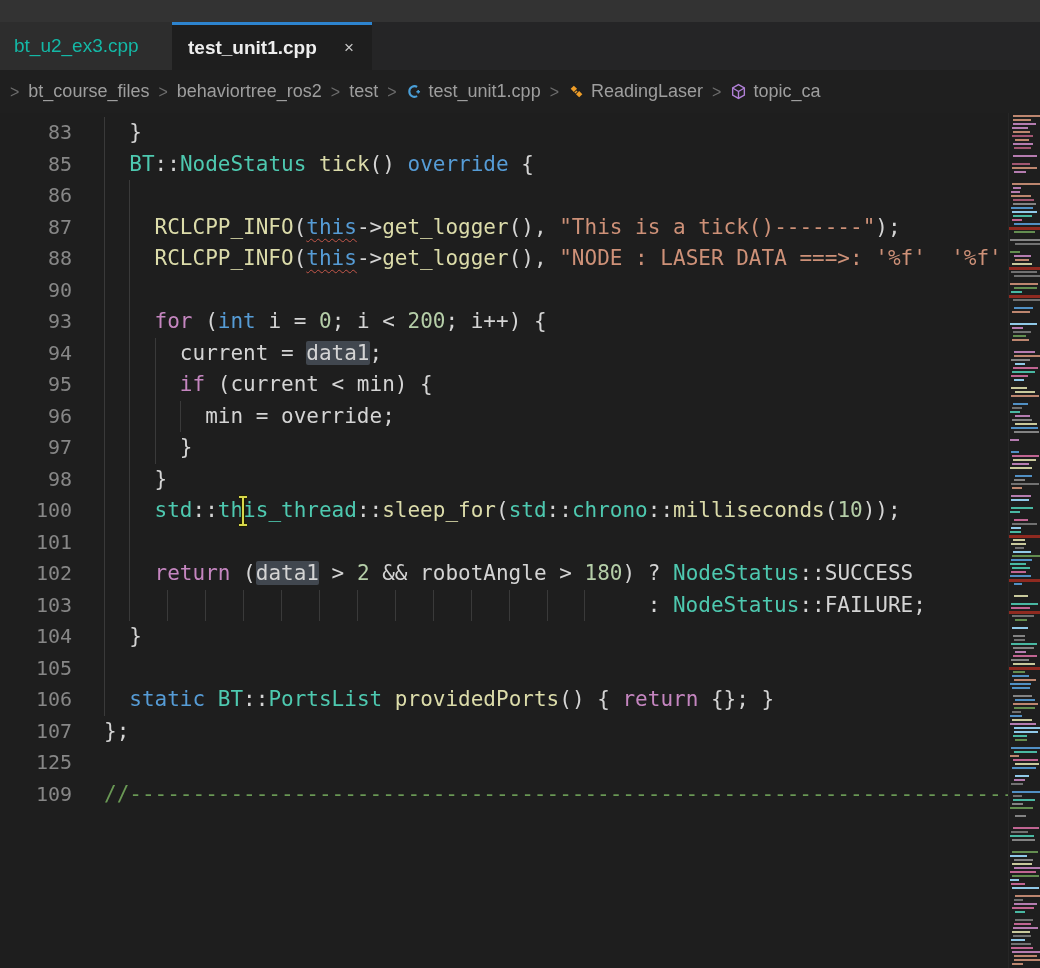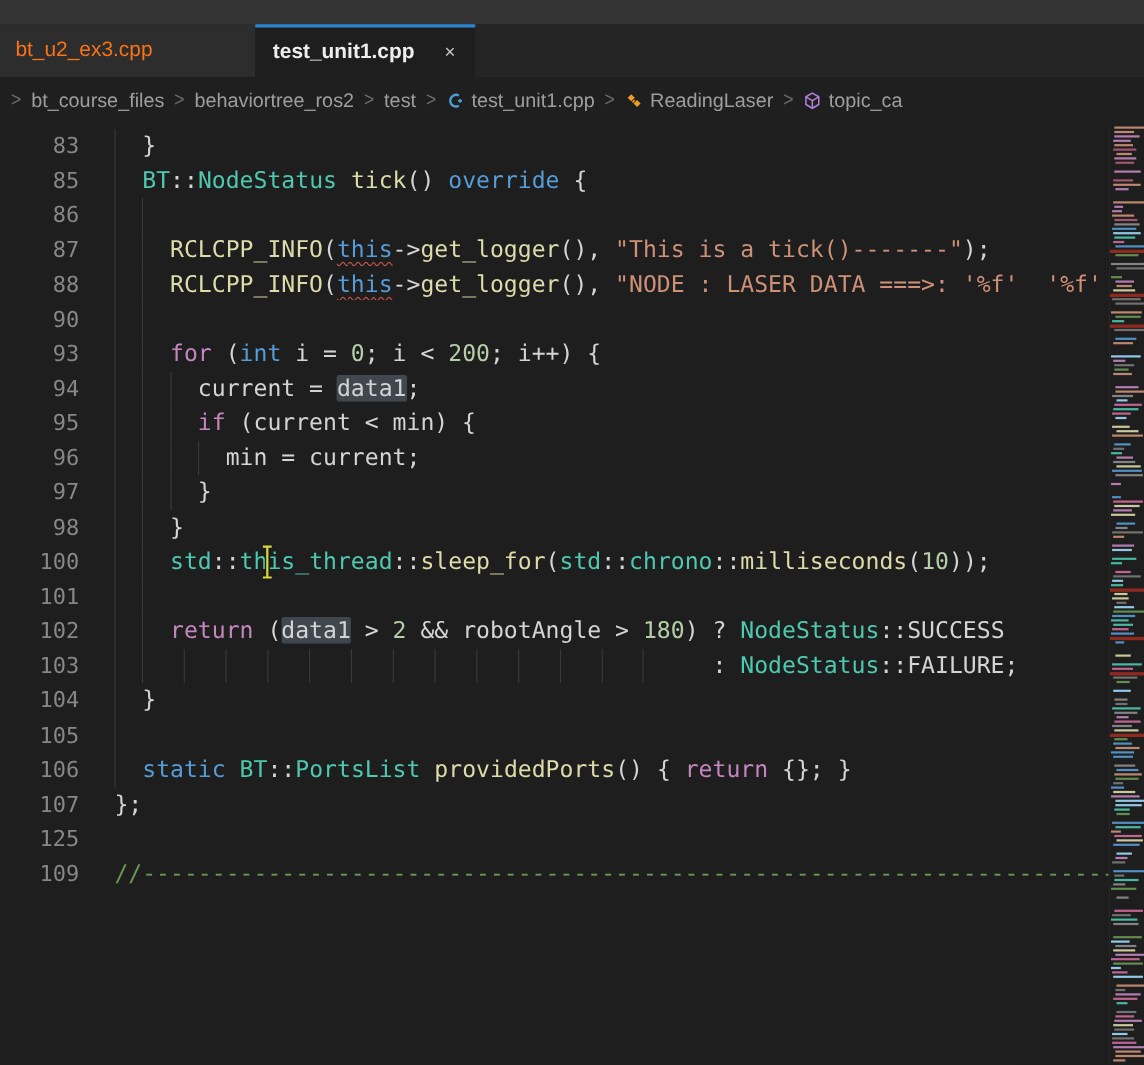--- a/index.html
+++ b/index.html
@@ -9,21 +9,21 @@
     --fn:#dcdcaa; --str:#ce9178; --num:#b5cea8; --cmt:#6a9955;
   }
   *{box-sizing:border-box}
   html,body{margin:0;padding:0}
   body{width:1040px;height:968px;overflow:hidden;background:var(--bg_editor);
        font-family:"Liberation Sans",sans-serif;position:relative}
 
   .titlebar{height:22px;background:var(--bg_titlebar)}
   .tabbar{height:48px;background:var(--bg_tabbar);display:flex;align-items:stretch}
   .tab{display:flex;align-items:center;font-size:19px;cursor:pointer}
-  .tab.inactive{width:232px;background:var(--bg_tab_inactive);color:#f97316;padding:0 14px}
+  .tab.inactive{width:172px;background:var(--bg_tab_inactive);color:#14b8a6;padding:0 14px}
   .tab.active{width:200px;background:var(--bg_editor);color:#eeeeee;font-weight:bold;
               border-top:3px solid var(--accent);padding:0 16px;justify-content:space-between}
   .tab .close{font-weight:normal;color:#c8c8c8;font-size:17px;padding:0 2px;cursor:pointer}
 
   .breadcrumbs{height:43px;background:#1f1f1f;display:flex;align-items:center;
                font-size:18px;color:#9e9e9e;white-space:nowrap;overflow:hidden;
                padding-left:10px;gap:9px}
   .crumb{cursor:pointer;display:flex;align-items:center;gap:6px}
   .chev{color:#6d6d6d;font-size:16px;transform:scaleY(1.15)}
   .bc-icon{width:17px;height:17px;flex:none}
@@ -135,21 +135,21 @@
     <div class="row">
       <div class="ln">94</div>
       <div class="code"><span class="guide" style="left: calc(0ch + 32px);"></span><span class="guide" style="left: calc(2ch + 32px);"></span><span class="guide" style="left: calc(4ch + 32px);"></span><span class="c-fg">      current = </span><span class="c-fg hl">data1</span><span class="c-fg">;</span></div>
     </div>
     <div class="row">
       <div class="ln">95</div>
       <div class="code"><span class="guide" style="left: calc(0ch + 32px);"></span><span class="guide" style="left: calc(2ch + 32px);"></span><span class="guide" style="left: calc(4ch + 32px);"></span><span class="c-fg">      </span><span class="c-ctl">if</span><span class="c-fg"> (current &lt; min) {</span></div>
     </div>
     <div class="row">
       <div class="ln">96</div>
-      <div class="code"><span class="guide" style="left: calc(0ch + 32px);"></span><span class="guide" style="left: calc(2ch + 32px);"></span><span class="guide" style="left: calc(4ch + 32px);"></span><span class="guide" style="left: calc(6ch + 32px);"></span><span class="c-fg">        min = current;</span></div>
+      <div class="code"><span class="guide" style="left: calc(0ch + 32px);"></span><span class="guide" style="left: calc(2ch + 32px);"></span><span class="guide" style="left: calc(4ch + 32px);"></span><span class="guide" style="left: calc(6ch + 32px);"></span><span class="c-fg">        min = override;</span></div>
     </div>
     <div class="row">
       <div class="ln">97</div>
       <div class="code"><span class="guide" style="left: calc(0ch + 32px);"></span><span class="guide" style="left: calc(2ch + 32px);"></span><span class="guide" style="left: calc(4ch + 32px);"></span><span class="c-fg">      }</span></div>
     </div>
     <div class="row">
       <div class="ln">98</div>
       <div class="code"><span class="guide" style="left: calc(0ch + 32px);"></span><span class="guide" style="left: calc(2ch + 32px);"></span><span class="c-fg">    }</span></div>
     </div>
     <div class="row">

